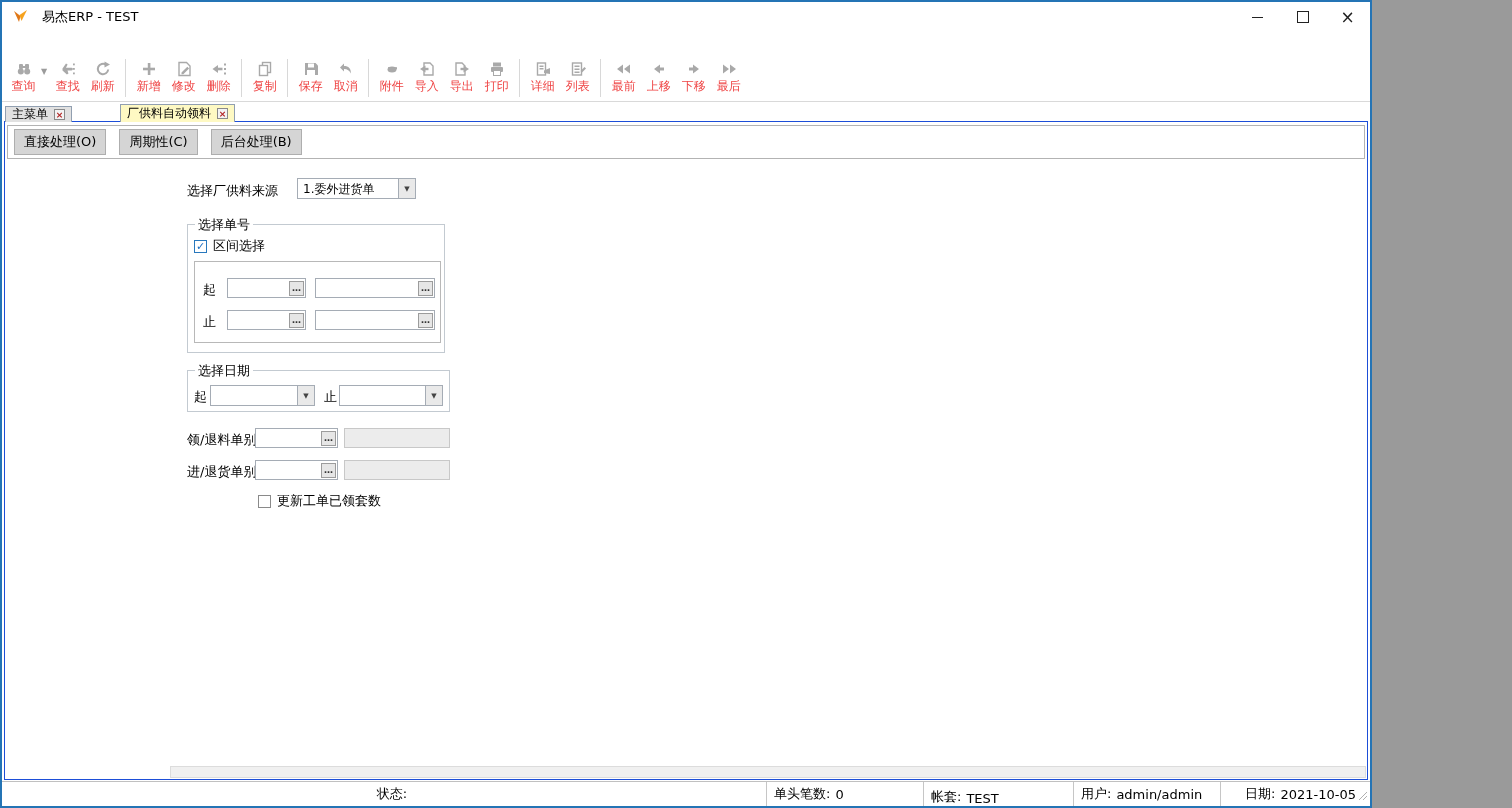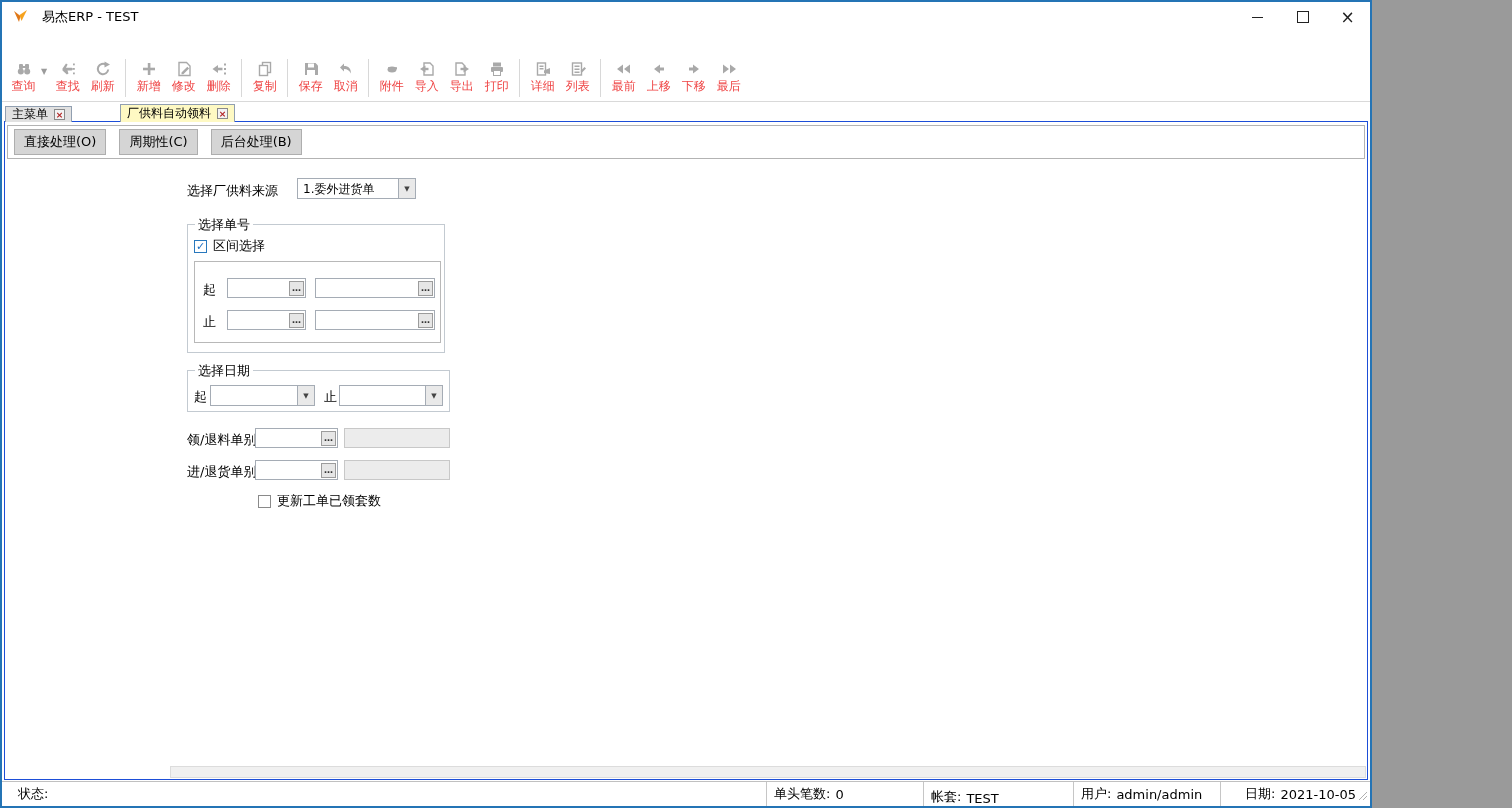--- a/index.html
+++ b/index.html
@@ -55,21 +55,21 @@
   .textfield{position:absolute;height:20px;border:1px solid #a5acb5;background:#fff;display:flex;align-items:center;justify-content:flex-end;padding:1px;box-sizing:border-box;}
   .browse-btn{width:15px;height:15px;background:#e6e6e6;border:1px solid #9c9c9c;font-size:9px;line-height:12px;text-align:center;font-weight:bold;color:#333;box-sizing:border-box;}
   .disabled-field{position:absolute;height:20px;background:#ececec;border:1px solid #c8c8c8;box-sizing:border-box;}
   .checkbox{display:flex;align-items:center;gap:6px;position:absolute;}
   .cb-box{width:13px;height:13px;border:1px solid #8a8a8a;background:#fff;display:flex;align-items:center;justify-content:center;box-sizing:border-box;}
   .cb-box.checked{border-color:#2878bd;}
   .cb-check{color:#1b6ec2;font-size:11px;font-weight:bold;line-height:1;}
   .cb-label{font-size:13px;white-space:nowrap;}
   
   .statusbar{position:absolute;left:0;right:0;bottom:0;height:24px;border-top:1px solid #c0c0c0;display:flex;align-items:center;font-size:13px;background:#fff;}
-  .sb-status{flex:1;padding-left:16px;display:flex;gap:4px;}
+  .sb-status{flex:1;padding-left:16px;display:flex;gap:4px;justify-content:center;}
   .sb-sec{border-left:1px solid #c6c6c6;height:100%;display:flex;align-items:center;padding-left:7px;gap:5px;box-sizing:border-box;}
   .sb-count{width:157px;}
   .sb-account{width:150px;align-items:flex-end;}
   .sb-user{width:147px;}
   .sb-date{width:150px;position:relative;padding-left:24px;}
   .resize-grip{position:absolute;right:2px;bottom:2px;}
 </style>
 </head>
 <body>
 

